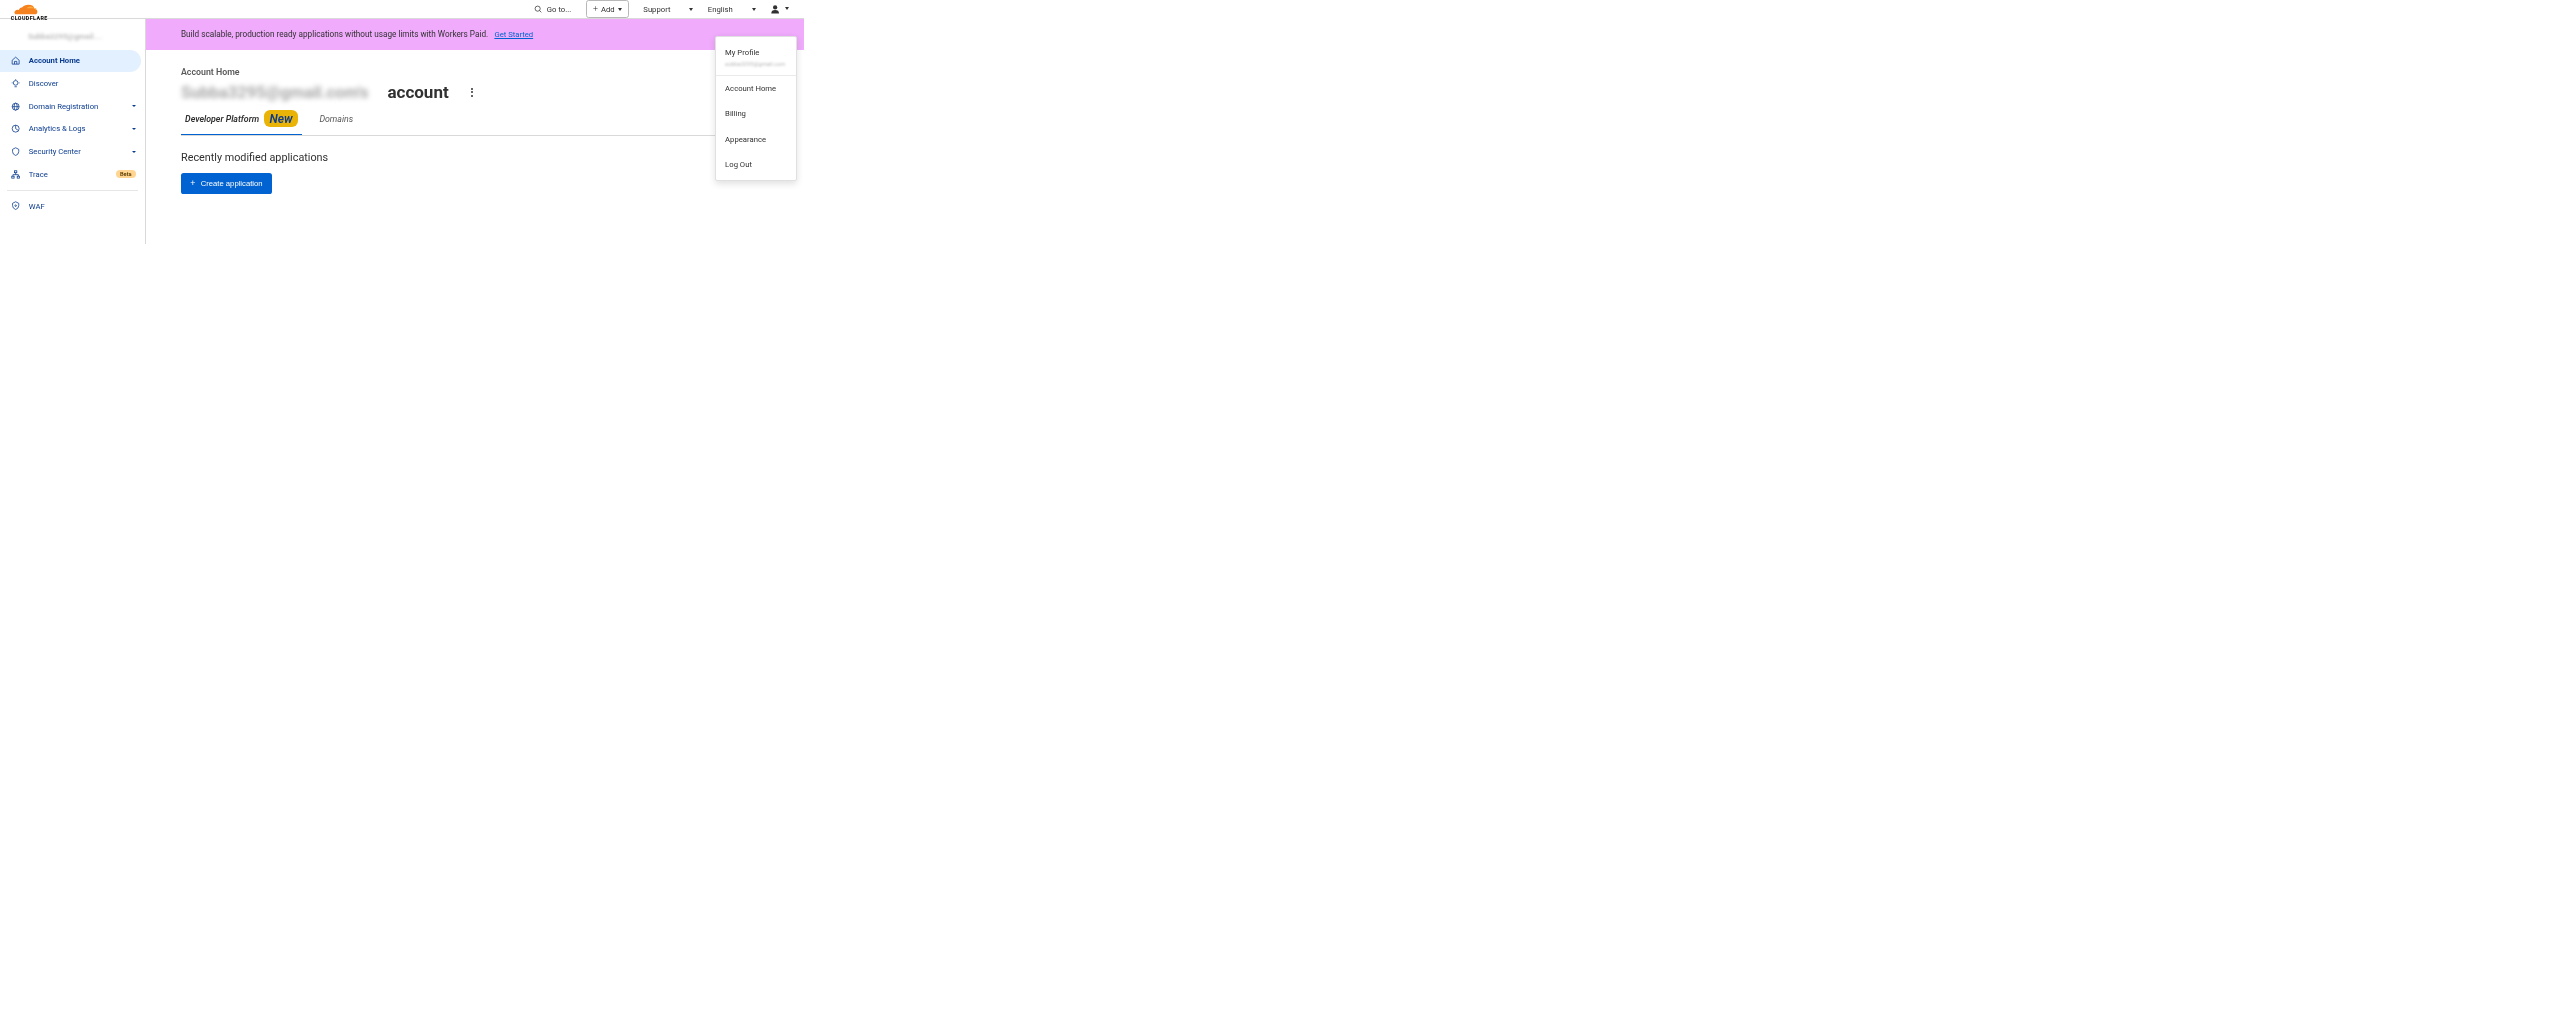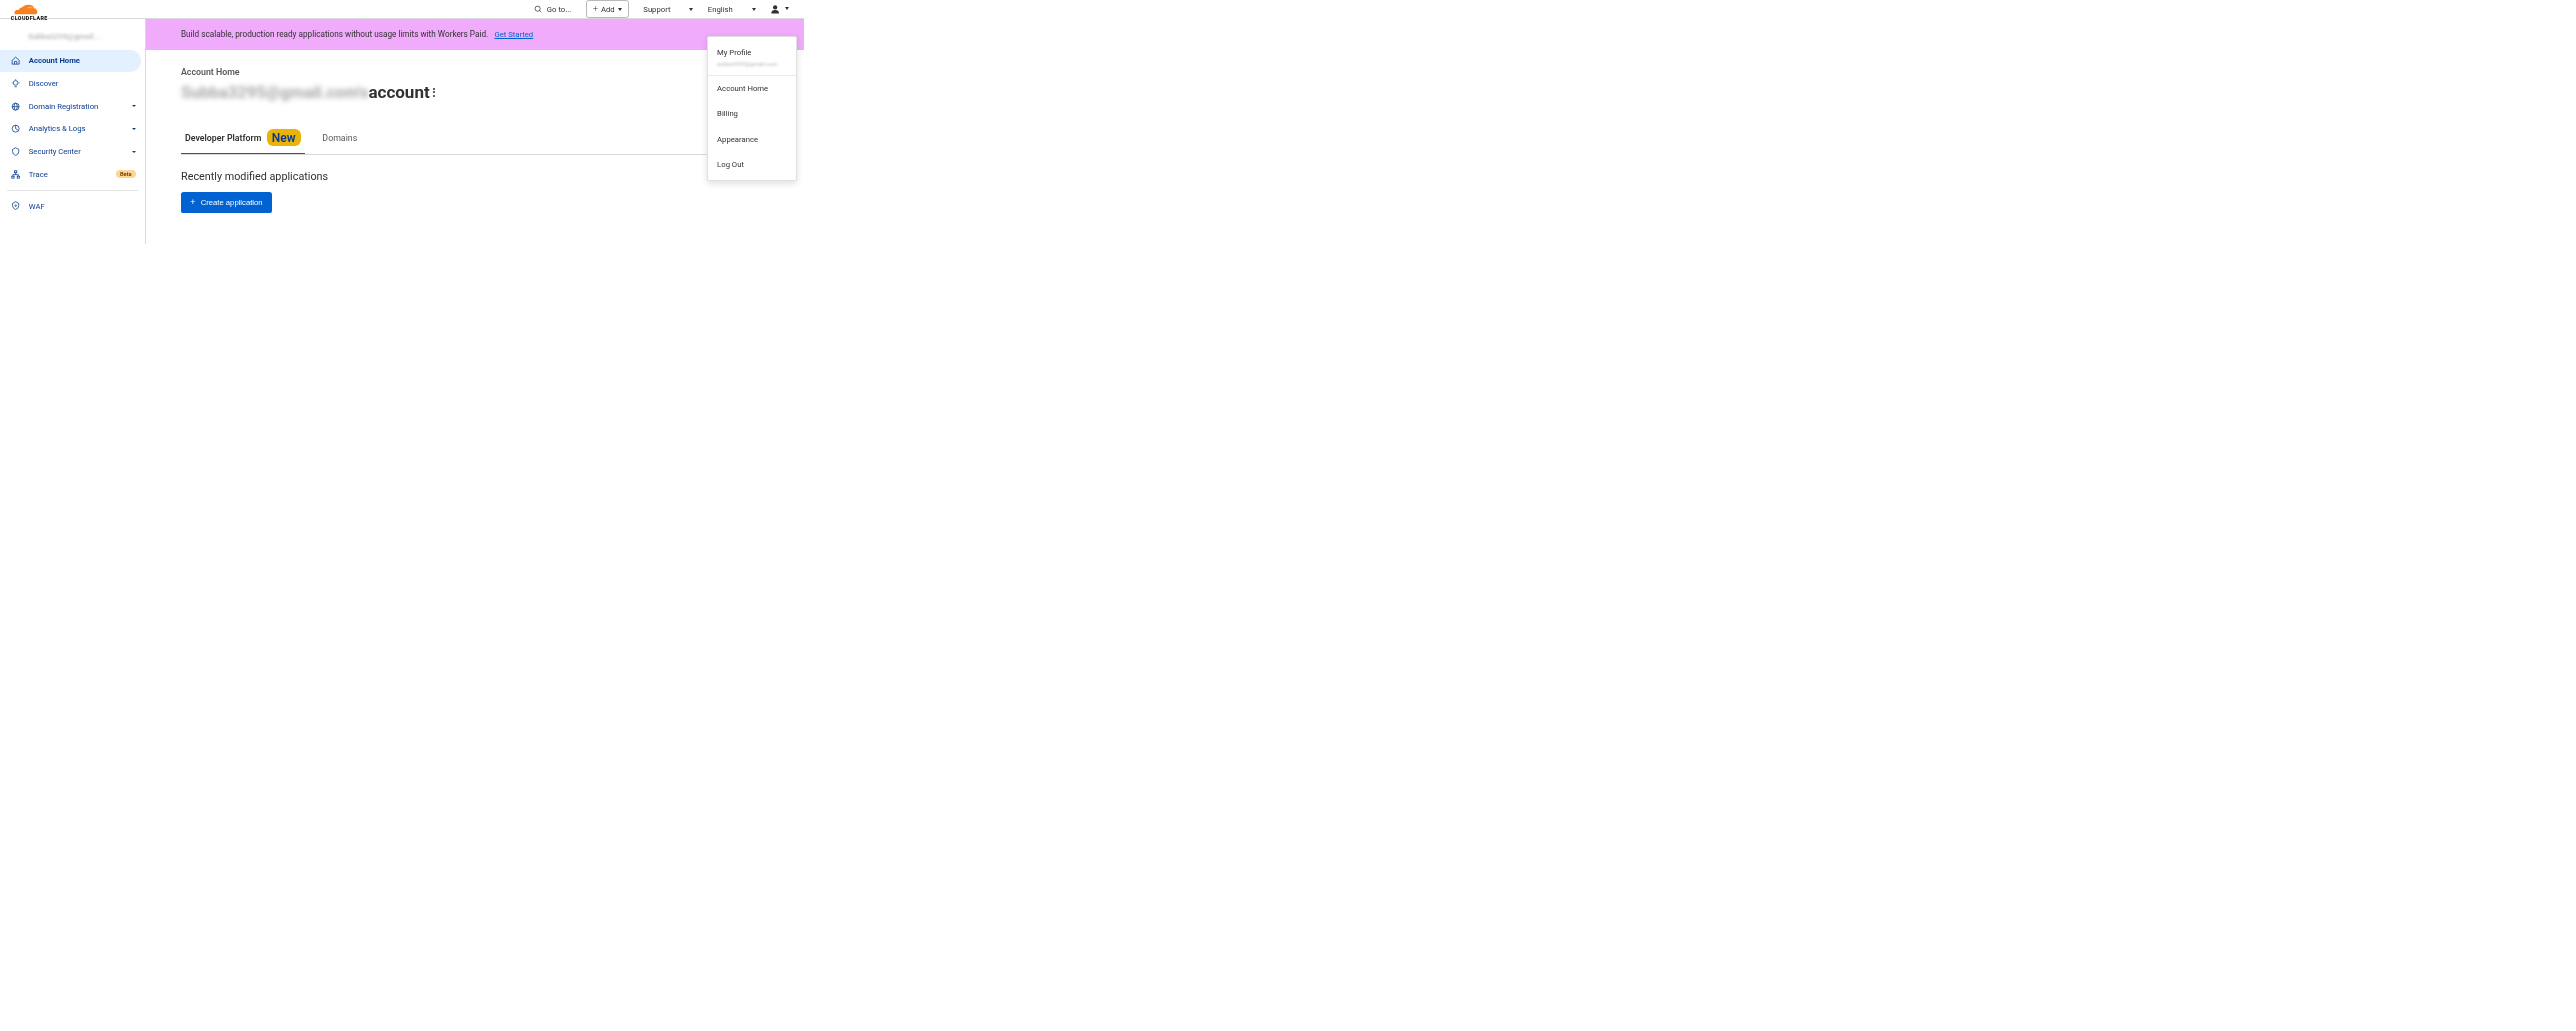--- a/index.html
+++ b/index.html
@@ -84,47 +84,47 @@
   .main { flex: 1; position: relative; overflow: hidden; }
   .banner {
     background: #f0abfc;
     padding: 10.3px 35px;
     display: flex; align-items: center; gap: 6.2px;
     font-size: 8.2px; color: #313131;
   }
   .banner a { color: #0063d1; text-decoration: underline; font-size: 7.7px; }
   .content { padding: 17.5px 35px; }
   .crumb { color: #595959; font-size: 8.8px; font-weight: 600; margin-bottom: 5.2px; }
-  .acct-row { display: flex; align-items: center; gap: 0; }
+  .acct-row { display: flex; align-items: center; gap: 19px; }
   .acct-blur { font-size: 16.5px; font-weight: 700; color: #a8a8a8; filter: blur(2.6px); }
   .acct-title { font-size: 17px; font-weight: 700; color: #313131; }
   .dots { display: flex; flex-direction: column; gap: 1.5px; margin-left: 3.1px; cursor: pointer; }
   .dots span { width: 2.1px; height: 2.1px; background: #313131; border-radius: 50%; }
-  .tabs { display: flex; gap: 13.4px; margin-top: 22px; border-bottom: 0.5px solid #d9d9d9; }
+  .tabs { display: flex; gap: 13.4px; margin-top: 3px; border-bottom: 0.5px solid #d9d9d9; font-style: italic; }
   .tab { padding: 5.2px 4.1px 7.2px 4.1px; font-size: 8.8px; color: #595959; cursor: pointer; display: flex; align-items: center; gap: 5.2px; position: relative; }
   .tab.active { color: #313131; font-weight: 600; }
   .tab.active::after { content: ""; position: absolute; left: 0; right: 0; bottom: -0.5px; height: 1.5px; background: #0063d1; }
   .tab-badge { background: #eab308; color: #0a3b8f; font-size: 12px; font-weight: 600; padding: 1.5px 5.2px; border-radius: 6.2px; }
   .section-title { font-size: 10.8px; font-weight: 400; margin-top: 15.5px; color: #313131; }
   .primary-btn {
     margin-top: 9.3px;
     background: #0063d1;
     color: #fff;
     border: none;
     border-radius: 2.6px;
     padding: 5.7px 9.3px;
     font-size: 7.7px;
     display: inline-flex; align-items: center; gap: 5.2px;
     cursor: pointer;
   }
   
   .dropdown {
     position: absolute;
     top: 36px; right: 7.2px;
-    width: 90px;
+    width: 82px;
     background: #fff;
     border: 0.5px solid #e0e0e0;
     border-radius: 2.1px;
     box-shadow: 0 2.1px 7.2px rgba(0,0,0,0.12);
     z-index: 50;
     padding: 3.1px 0;
   }
   .dd-item { padding: 8.2px 9.3px; font-size: 7.7px; color: #313131; cursor: pointer; }
   .dd-sub { padding: 0 9.3px 7.2px 9.3px; font-size: 5.7px; color: #b8b8b8; filter: blur(1px); margin-top: -4.1px; }
   .dd-divider { border-top: 0.5px solid #eaeaea; }

